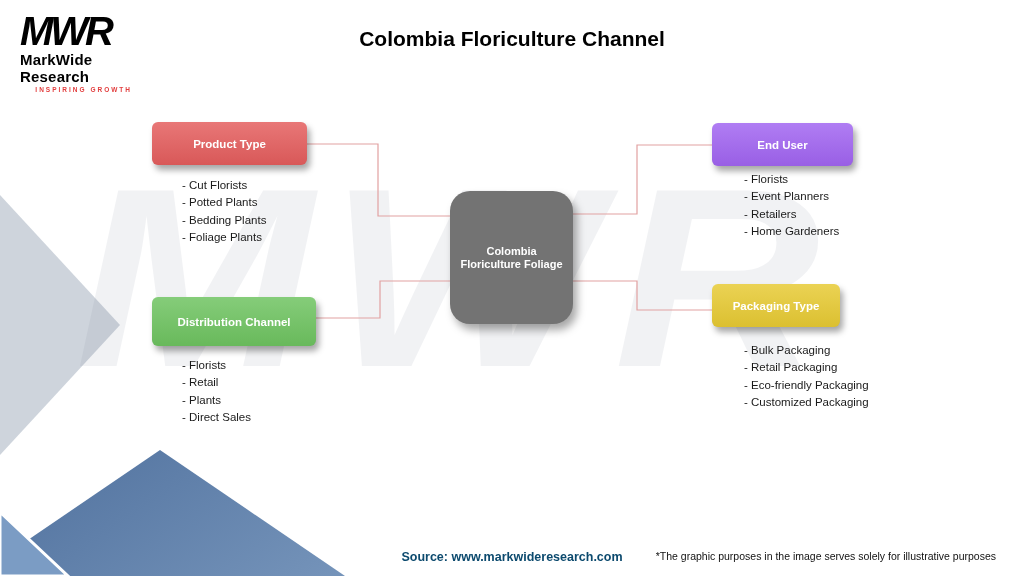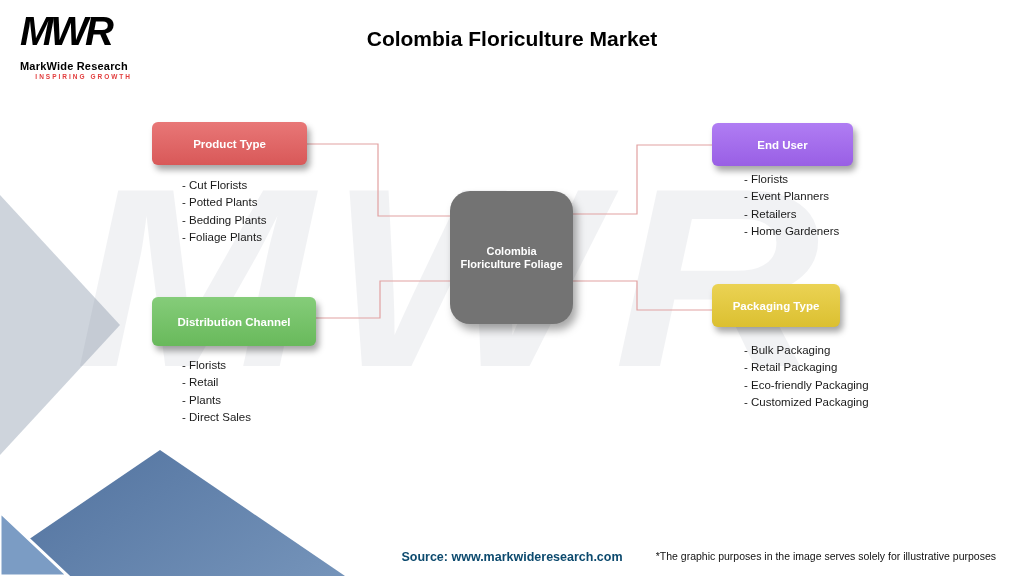--- a/index.html
+++ b/index.html
@@ -20,21 +20,21 @@
   }
 
   .layer { position:absolute; inset:0; z-index:2; }
 
   
   .logo { position:absolute; left:20px; top:12px; width:112px; }
   .logo-mwr {
     font-size:40px; font-weight:bold; font-style:italic;
     letter-spacing:-3px; line-height:0.95; color:#000;
   }
-  .logo-name { font-size:11px; font-weight:bold; color:#000; margin-top:10px; letter-spacing:0.2px; }
+  .logo-name { font-size:15px; font-weight:bold; color:#000; margin-top:1px; letter-spacing:0.2px; }
   .logo-tagline {
     font-size:6.5px; font-weight:bold; color:#e23d3d;
     letter-spacing:2px; text-align:right; text-transform:uppercase; margin-top:1px;
   }
 
   .title {
     position:absolute; left:0; right:0; top:27px; text-align:center;
     font-size:21px; font-weight:bold; color:#000;
   }
 
@@ -104,21 +104,21 @@
   </svg>
 
   <div class="layer">
 
     <div class="logo">
       <div class="logo-mwr">MWR</div>
       <div class="logo-name">MarkWide Research</div>
       <div class="logo-tagline">Inspiring Growth</div>
     </div>
 
-    <div class="title">Colombia Floriculture Market</div>
+    <div class="title">Colombia Floriculture Channel</div>
 
     <div class="center-node">
       <span>Colombia</span>
       <span>Floriculture Foliage</span>
     </div>
 
     <div class="cat-box box-product" style="background-color: rgb(228, 93, 93);">
       <span>Product Type</span>
     </div>
     <div class="cat-list list-product">

